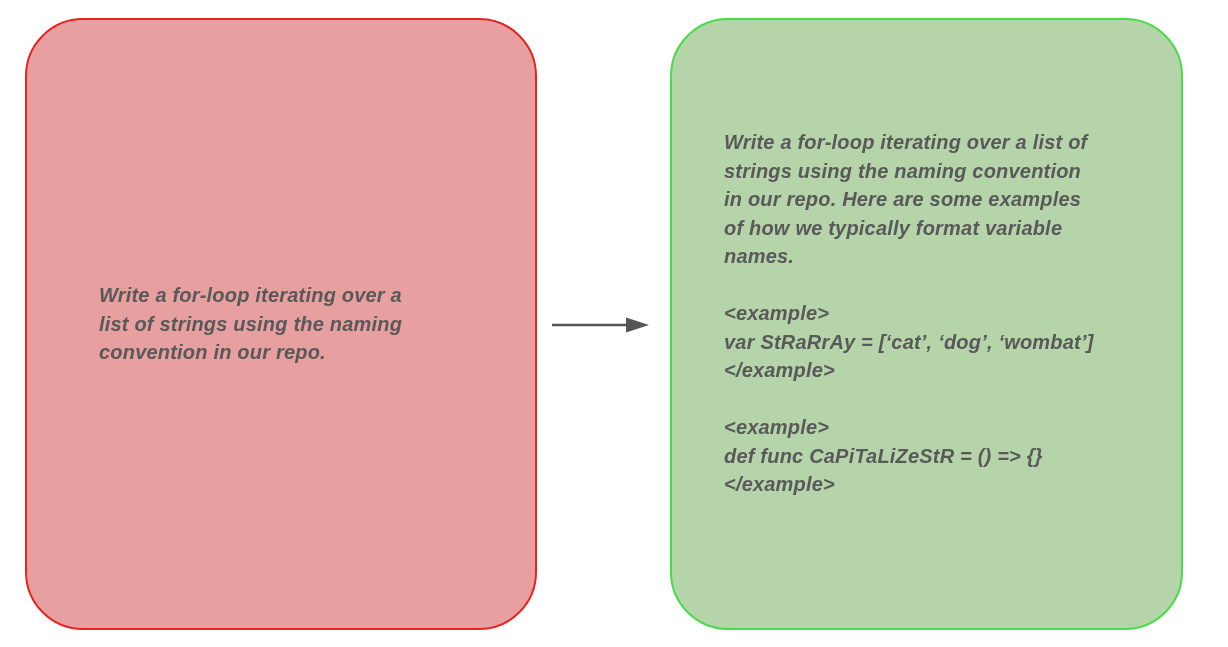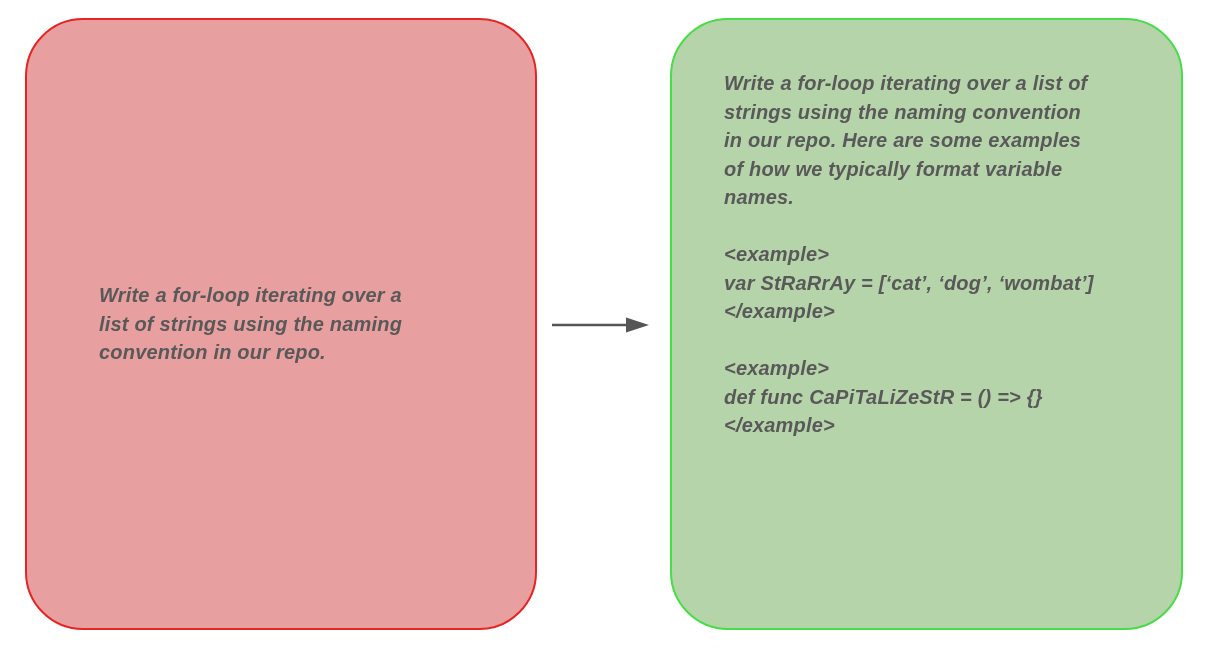--- a/index.html
+++ b/index.html
@@ -29,21 +29,21 @@
   }
   .box-left {
     left: 25px;
     width: 512px;
     justify-content: center;
     padding-left: 72px;
   }
   .box-right {
     left: 670px;
     width: 513px;
-    padding-top: 49px;
+    padding-top: 108px;
     padding-left: 52px;
     padding-right: 20px;
   }
   .box-text {
     white-space: pre-line;
     font-size: 20px;
     font-weight: bold;
     font-style: italic;
     line-height: 28.5px;
     letter-spacing: 0.2px;

